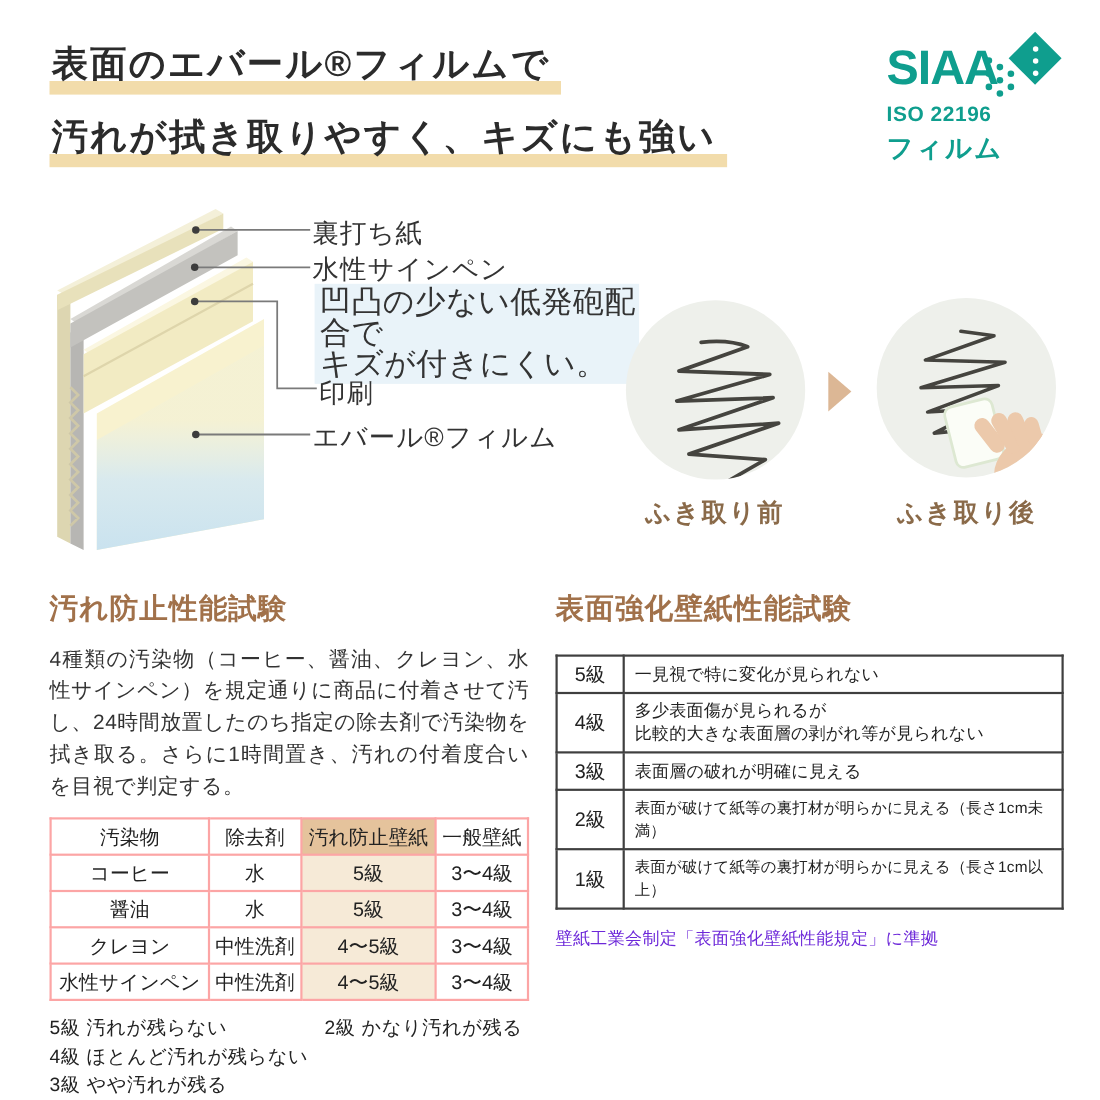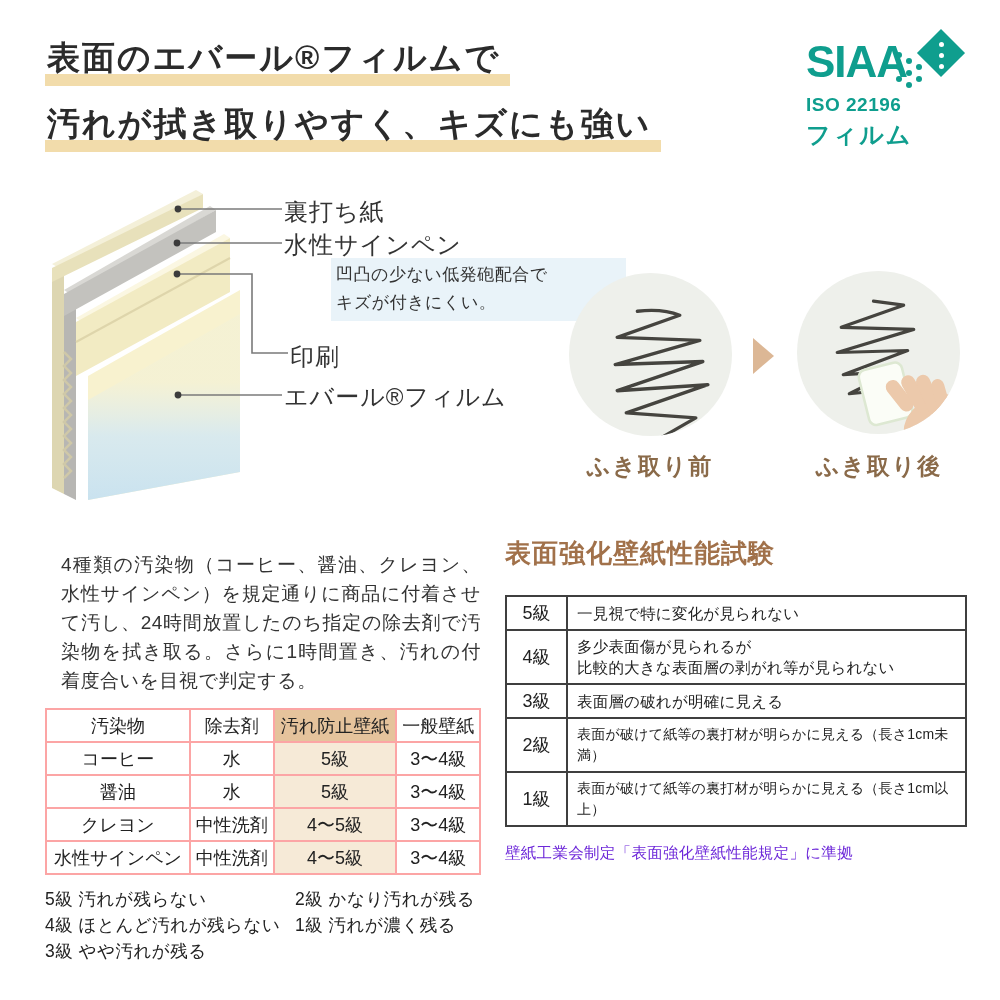--- a/index.html
+++ b/index.html
@@ -23,41 +23,41 @@
   .siaa-square{position:absolute;left:30px;top:6px;width:34px;height:34px;background:#0f9e8e;transform:rotate(45deg);}
   .siaa-dot{position:absolute;width:6px;height:6px;border-radius:50%;background:#0f9e8e;}
   .siaa-dot.w{background:#ffffff;width:5px;height:5px;}
   .siaa-iso{font-size:19px;font-weight:700;letter-spacing:0.5px;margin-top:2px;}
   .siaa-amp{font-size:24px;font-weight:700;letter-spacing:2px;margin-top:3px;}
 
   
   .diagram-svg{position:absolute;left:42px;top:182px;}
   .layer-label{position:absolute;font-size:24px;font-weight:500;color:#333;letter-spacing:1px;white-space:nowrap;}
   .callout{position:absolute;left:286px;top:258px;width:290px;background:#e9f3f9;
-           font-size:17px;line-height:28px;font-weight:500;color:#333;
-           padding:3px 0 4px 5px;white-space:pre-line;letter-spacing:0.5px;margin-left:45px;}
+           font-size:28px;line-height:28px;font-weight:500;color:#333;
+           padding:3px 0 4px 5px;white-space:pre-line;letter-spacing:0.5px;}
 
   
   .wipe-circle{position:absolute;width:163px;height:163px;border-radius:50%;background:#eef0eb;overflow:hidden;}
   .wipe-circle.before{left:569px;top:273px;}
   .wipe-circle.after{left:797px;top:271px;}
   .wipe-arrow{position:absolute;left:753px;top:338px;width:0;height:0;
               border-top:18px solid transparent;border-bottom:18px solid transparent;
               border-left:21px solid #dcb795;}
   .wipe-label{position:absolute;top:451px;width:168px;text-align:center;
               font-size:23px;font-weight:700;color:#8a6a49;letter-spacing:2px;}
   .wipe-label.before{left:566px;}
   .wipe-label.after{left:795px;}
 
   
   .section{position:absolute;top:536px;}
   .section.left{left:45px;width:436px;}
   .section.right{left:505px;width:462px;}
   .section h2{margin:0;font-size:26px;font-weight:600;color:#a1714a;letter-spacing:1px;}
-  .section p{margin:14px 0 0 16px;font-size:19px;line-height:29px;color:#333;letter-spacing:0.5px;text-align:justify;}
+  .section p{margin:14px 0 0 0;font-size:19px;line-height:29px;color:#333;letter-spacing:0.5px;text-align:justify;}
 
   table{border-collapse:collapse;width:100%;}
   .stain-table{margin-top:13px;}
   .stain-table th,.stain-table td{border:2px solid #fca5a5;height:31px;text-align:center;
       font-size:18px;font-weight:400;color:#222;padding:0 2px;}
   .stain-table th.tan{background:#e5c39c;}
   .stain-table td.tan{background:#f6ead7;}
 
   .strength-table{margin-top:24px;}
   .strength-table td{border:2px solid #3f3f3f;color:#222;}
@@ -166,20 +166,21 @@
         <rect x="110" y="102" width="14" height="40" rx="7" transform="rotate(-30 117 122)"></rect>
         <rect x="124" y="102" width="14" height="42" rx="7" transform="rotate(-24 131 123)"></rect>
         <rect x="137" y="107" width="13" height="40" rx="7" transform="rotate(-16 143 127)"></rect>
       </g>
     </svg>
   </div>
   <div class="wipe-label after">ふき取り後</div>
   <div class="wipe-label before">ふき取り前</div>
 
   <div class="section left">
+    <h2>汚れ防止性能試験</h2>
     <p>4種類の汚染物（コーヒー、醤油、クレヨン、水性サインペン）を規定通りに商品に付着させて汚し、24時間放置したのち指定の除去剤で汚染物を拭き取る。さらに1時間置き、汚れの付着度合いを目視で判定する。</p>
     <table class="stain-table">
       <tbody>
       <tr>
         <th>汚染物</th>
         <th>除去剤</th>
         <th class="tan">汚れ防止壁紙</th>
         <th>一般壁紙</th>
       </tr>
       <tr>
@@ -209,21 +210,20 @@
       </tbody>
     </table>
     <div class="grade-notes">
       <div class="col1">
         <div>5級 汚れが残らない</div>
         <div>4級 ほとんど汚れが残らない</div>
         <div>3級 やや汚れが残る</div>
       </div>
       <div class="col2">
         <div>2級 かなり汚れが残る</div>
-        <div>1級 汚れが濃く残る</div>
       </div>
     </div>
   </div>
 
   <div class="section right">
     <h2>表面強化壁紙性能試験</h2>
     <table class="strength-table">
       <tbody>
       <tr>
         <td class="grade">5級</td>

